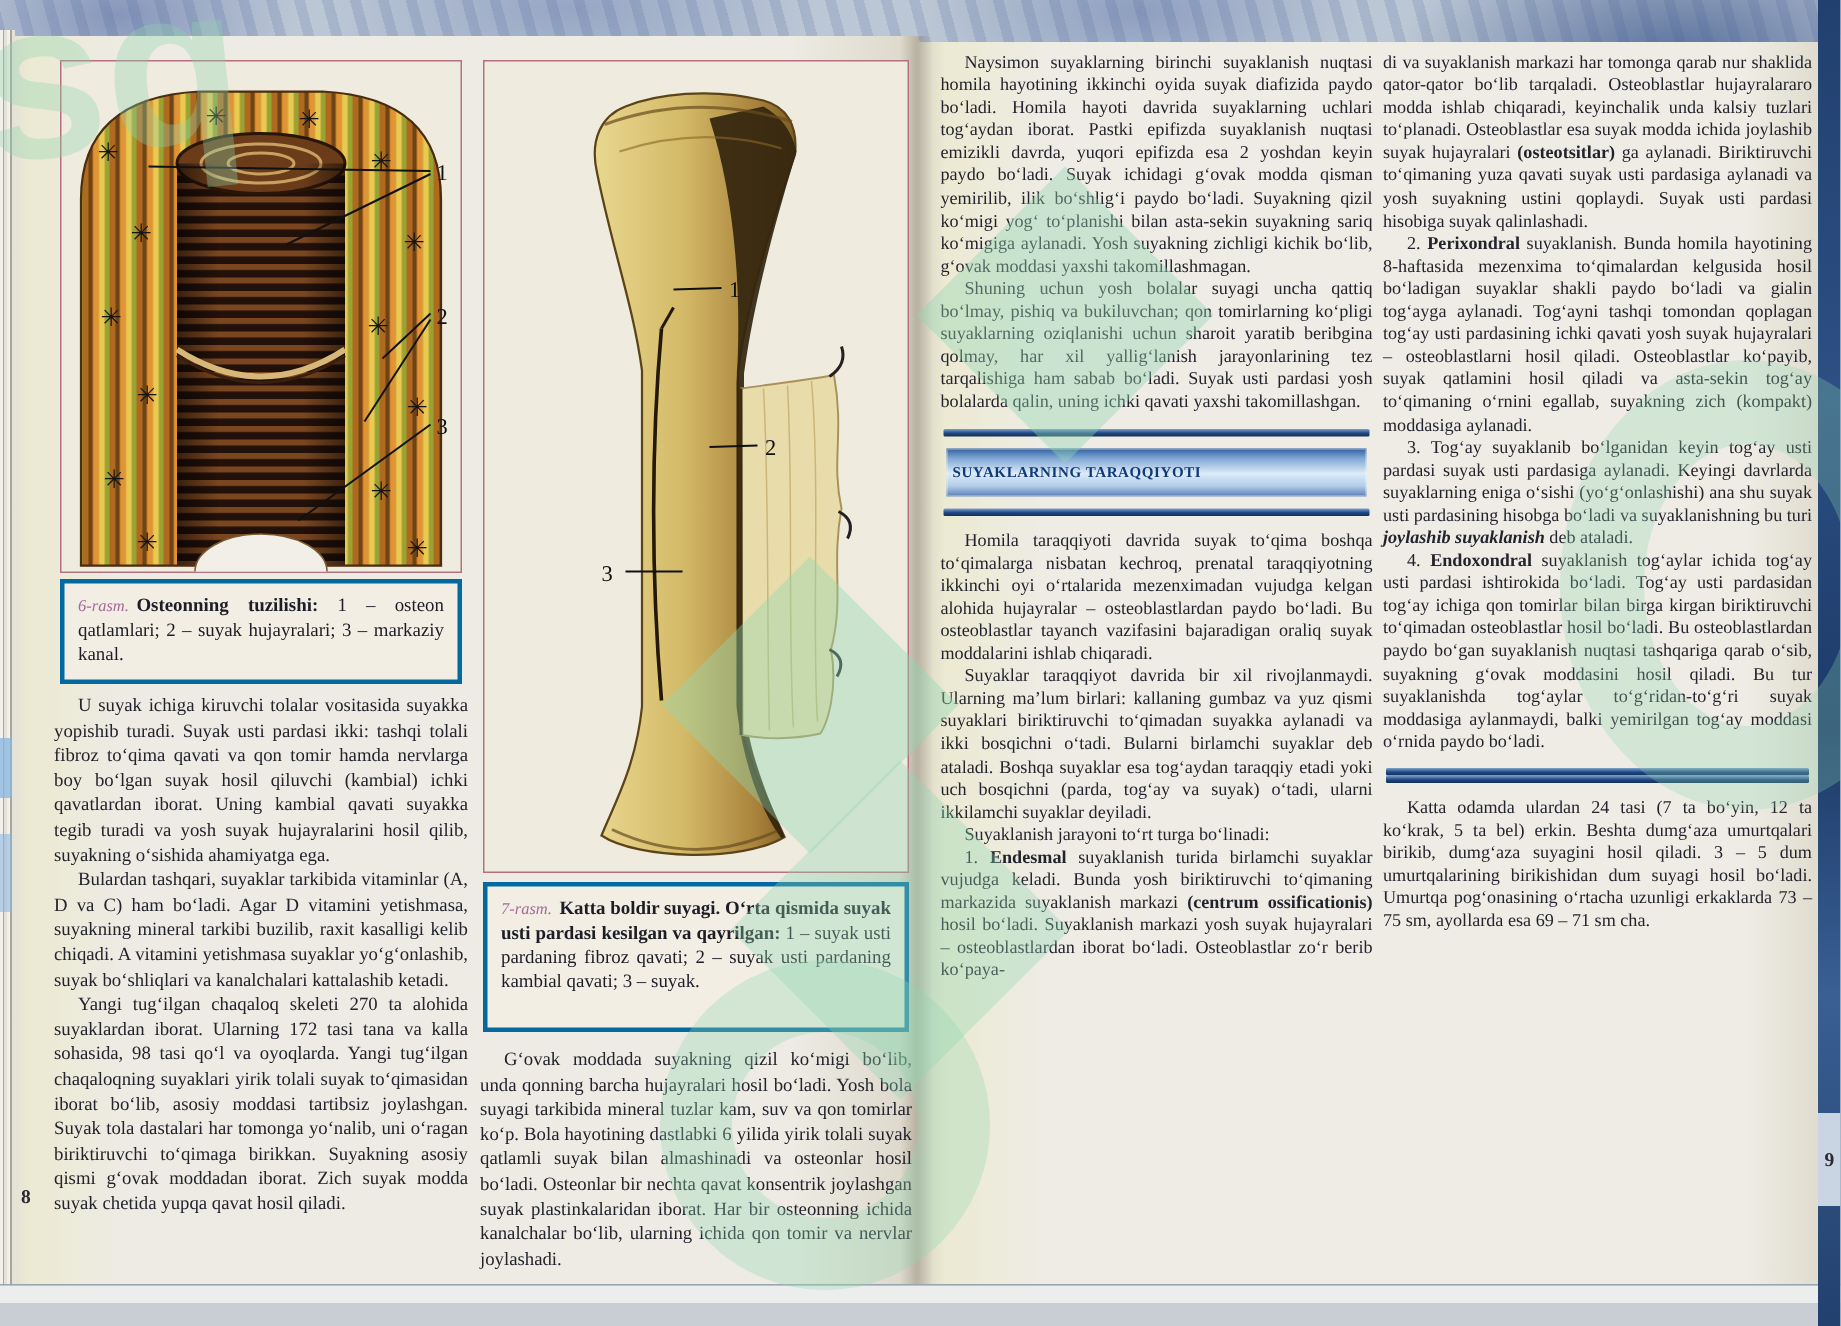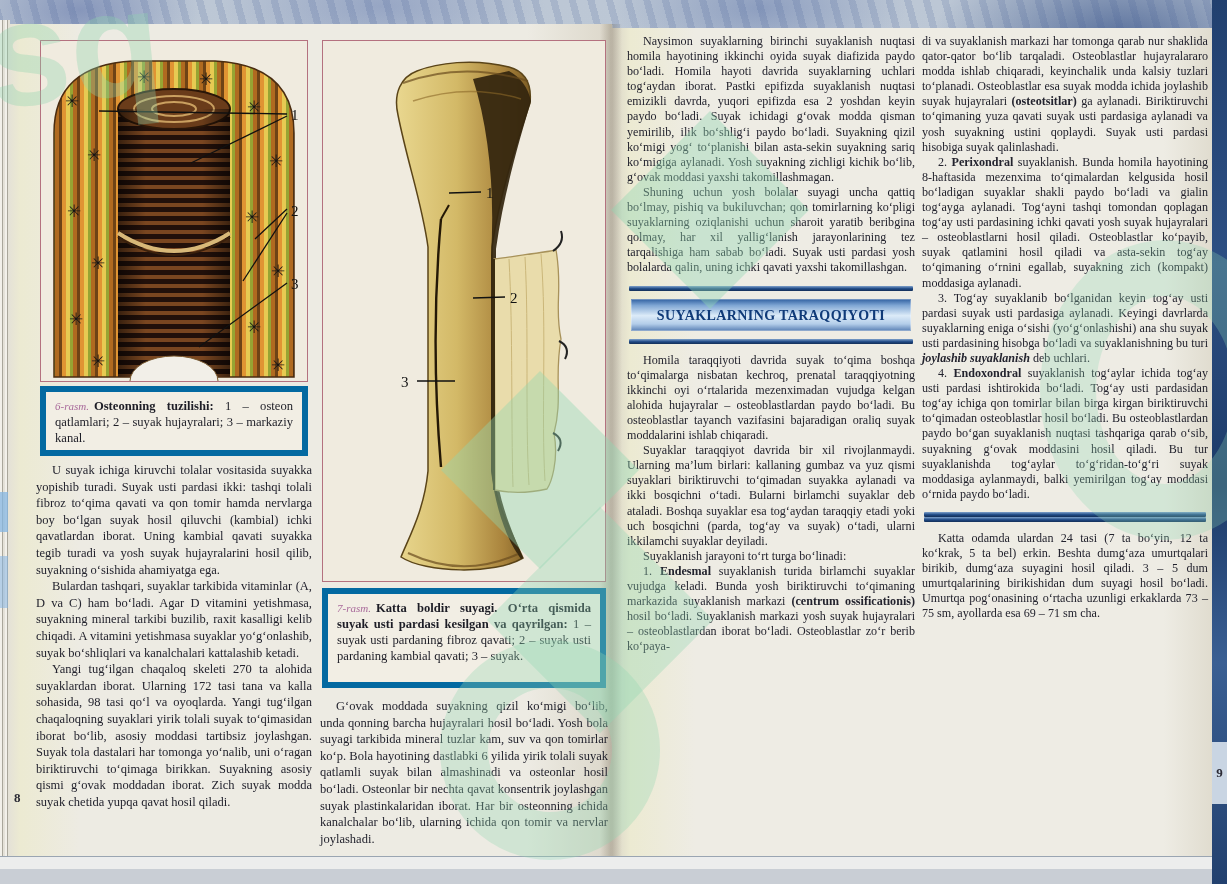--- a/index.html
+++ b/index.html
@@ -33,40 +33,40 @@
   .paper{position:absolute;z-index:1}
   .paper.left{left:8px;top:24px;width:604px;height:832px;
       background:linear-gradient(90deg,#e4e1d7 0,#ecead2 2%,#edebe3 12%,#edebe3 86%,#dcd7ca 100%)}
   .paper.right{left:612px;top:28px;width:600px;height:828px;
       background:linear-gradient(90deg,#d8d3c6 0,#ecead2 3%,#eeece4 14%,#eeece4 92%,#e0dccf 100%)}
   .spine{position:absolute;left:600px;top:24px;width:22px;height:832px;z-index:2;
       background:linear-gradient(90deg,rgba(120,110,90,0) 0,rgba(120,110,90,.35) 50%,rgba(120,110,90,0) 100%)}
 
   
   .figbox{position:absolute;z-index:2;border:1px solid #b4717f;background:#f0ebdf}
-  .capbox{position:absolute;z-index:2;border:6px solid #0369a1;background:#f2eee4;
+  .capbox{position:absolute;z-index:2;border:3px solid #0369a1;background:#f2eee4;
       padding:6px 9px 4px 9px;font-size:12.6px;line-height:16px;text-align:justify;color:#1d1d26}
   .fignum{color:#a8699a;font-style:italic;font-size:11px;margin-right:5px}
   .capbold{font-weight:bold}
 
   
   .col{position:absolute;z-index:2;text-align:justify;color:#23232e}
   .col.leftpage{font-size:12.5px;line-height:16.6px}
   .col.rightpage{font-size:12.1px;line-height:15.1px}
   .para{text-indent:16px}
   .para-cont{text-indent:0}
   .b{font-weight:bold}
   .i{font-style:italic}
 
   
   .sec-header{margin:10px 2px 9px 2px}
   .sec-header .rule{height:5px;border-radius:1px;
       background:linear-gradient(180deg,#7fa2cc 0,#1e4884 55%,#142f57 100%)}
-  .sec-header .band{margin:8px 2px;padding:9px 4px 8px 4px;text-align:center;
-      font-weight:bold;font-size:14px;letter-spacing:.4px;color:#0f3a78;
+  .sec-header .band{margin:8px 2px;padding:9px 4px 8px 4px;
+      font-weight:bold;font-size:10px;letter-spacing:.4px;color:#0f3a78;
       background:linear-gradient(180deg,#2f5fa0 0,#7fa6d4 20%,#dcebf8 52%,#b3cde9 78%,#587fb4 100%);
       box-shadow:inset 0 0 0 1px rgba(255,255,255,.3)}
 
   .pagenum{position:absolute;z-index:2;font-weight:bold;font-size:13px;color:#2a2a35}
 
   
   .wm{position:absolute;z-index:5;pointer-events:none}
   .wm.diamond{background:rgba(145,214,178,.40);transform:rotate(45deg)}
   .wm.ring{border:48px solid rgba(145,214,178,.32);border-radius:50%}
   .wm.letters{color:rgba(140,212,173,.34);font-weight:bold;font-size:150px;
@@ -241,21 +241,21 @@
     </div>
     <p class="para">Homila taraqqiyoti davrida suyak to‘qima boshqa to‘qimalarga nisbatan kechroq, prenatal taraqqiyotning ikkinchi oyi o‘rtalarida mezenximadan vujudga kelgan alohida hujayralar – osteoblastlardan paydo bo‘ladi. Bu osteoblastlar tayanch vazifasini bajaradigan oraliq suyak moddalarini ishlab chiqaradi.</p>
     <p class="para">Suyaklar taraqqiyot davrida bir xil rivojlanmaydi. Ularning ma’lum birlari: kallaning gumbaz va yuz qismi suyaklari biriktiruvchi to‘qimadan suyakka aylanadi va ikki bosqichni o‘tadi. Bularni birlamchi suyaklar deb ataladi. Boshqa suyaklar esa tog‘aydan taraqqiy etadi yoki uch bosqichni (parda, tog‘ay va suyak) o‘tadi, ularni ikkilamchi suyaklar deyiladi.</p>
     <p class="para">Suyaklanish jarayoni to‘rt turga bo‘linadi:</p>
     <p class="para"><span>1. </span><span class="b">Endesmal</span><span> suyaklanish turida birlamchi suyaklar vujudga keladi. Bunda yosh biriktiruvchi to‘qimaning markazida suyaklanish markazi </span><span class="b">(centrum ossificationis)</span><span> hosil bo‘ladi. Suyaklanish markazi yosh suyak hujayralari – osteoblastlardan iborat bo‘ladi. Osteoblastlar zo‘r berib ko‘paya-</span></p>
   </div>
 
   <div class="col rightpage" style="left:922px;top:34px;width:286px">
     <p class="para-cont"><span>di va suyaklanish markazi har tomonga qarab nur shaklida qator-qator bo‘lib tarqaladi. Osteoblastlar hujayralararo modda ishlab chiqaradi, keyinchalik unda kalsiy tuzlari to‘planadi. Osteoblastlar esa suyak modda ichida joylashib suyak hujayralari </span><span class="b">(osteotsitlar)</span><span> ga aylanadi. Biriktiruvchi to‘qimaning yuza qavati suyak usti pardasiga aylanadi va yosh suyakning ustini qoplaydi. Suyak usti pardasi hisobiga suyak qalinlashadi.</span></p>
     <p class="para"><span>2. </span><span class="b">Perixondral</span><span> suyaklanish. Bunda homila hayotining 8-haftasida mezenxima to‘qimalardan kelgusida hosil bo‘ladigan suyaklar shakli paydo bo‘ladi va gialin tog‘ayga aylanadi. Tog‘ayni tashqi tomondan qoplagan tog‘ay usti pardasining ichki qavati yosh suyak hujayralari – osteoblastlarni hosil qiladi. Osteoblastlar ko‘payib, suyak qatlamini hosil qiladi va asta-sekin tog‘ay to‘qimaning o‘rnini egallab, suyakning zich (kompakt) moddasiga aylanadi.</span></p>
-    <p class="para"><span>3. Tog‘ay suyaklanib bo‘lganidan keyin tog‘ay usti pardasi suyak usti pardasiga aylanadi. Keyingi davrlarda suyaklarning eniga o‘sishi (yo‘g‘onlashishi) ana shu suyak usti pardasining hisobga bo‘ladi va suyaklanishning bu turi </span><span class="b i">joylashib suyaklanish</span><span> deb uchlari.</span></p>
+    <p class="para"><span>3. Tog‘ay suyaklanib bo‘lganidan keyin tog‘ay usti pardasi suyak usti pardasiga aylanadi. Keyingi davrlarda suyaklarning eniga o‘sishi (yo‘g‘onlashishi) ana shu suyak usti pardasining hisobga bo‘ladi va suyaklanishning bu turi </span><span class="b i">joylashib suyaklanish</span><span> deb ataladi.</span></p>
     <p class="para"><span>4. </span><span class="b">Endoxondral</span><span> suyaklanish tog‘aylar ichida tog‘ay usti pardasi ishtirokida bo‘ladi. Tog‘ay usti pardasidan tog‘ay ichiga qon tomirlar bilan birga kirgan biriktiruvchi to‘qimadan osteoblastlar hosil bo‘ladi. Bu osteoblastlardan paydo bo‘gan suyaklanish nuqtasi tashqariga qarab o‘sib, suyakning g‘ovak moddasini hosil qiladi. Bu tur suyaklanishda tog‘aylar to‘g‘ridan-to‘g‘ri suyak moddasiga aylanmaydi, balki yemirilgan tog‘ay moddasi o‘rnida paydo bo‘ladi.</span></p>
     <div class="sec-header">
       <div class="rule"></div>
       <div class="rule"></div>
     </div>
     <p class="para">Katta odamda ulardan 24 tasi (7 ta bo‘yin, 12 ta ko‘krak, 5 ta bel) erkin. Beshta dumg‘aza umurtqalari birikib, dumg‘aza suyagini hosil qiladi. 3 – 5 dum umurtqalarining birikishidan dum suyagi hosil bo‘ladi. Umurtqa pog‘onasining o‘rtacha uzunligi erkaklarda 73 – 75 sm, ayollarda esa 69 – 71 sm cha.</p>
   </div>
 
   <div class="wm letters" style="left:-14px;top:-38px">sq</div>
   <div class="wm diamond" style="left:640px;top:140px;width:140px;height:140px"></div>

